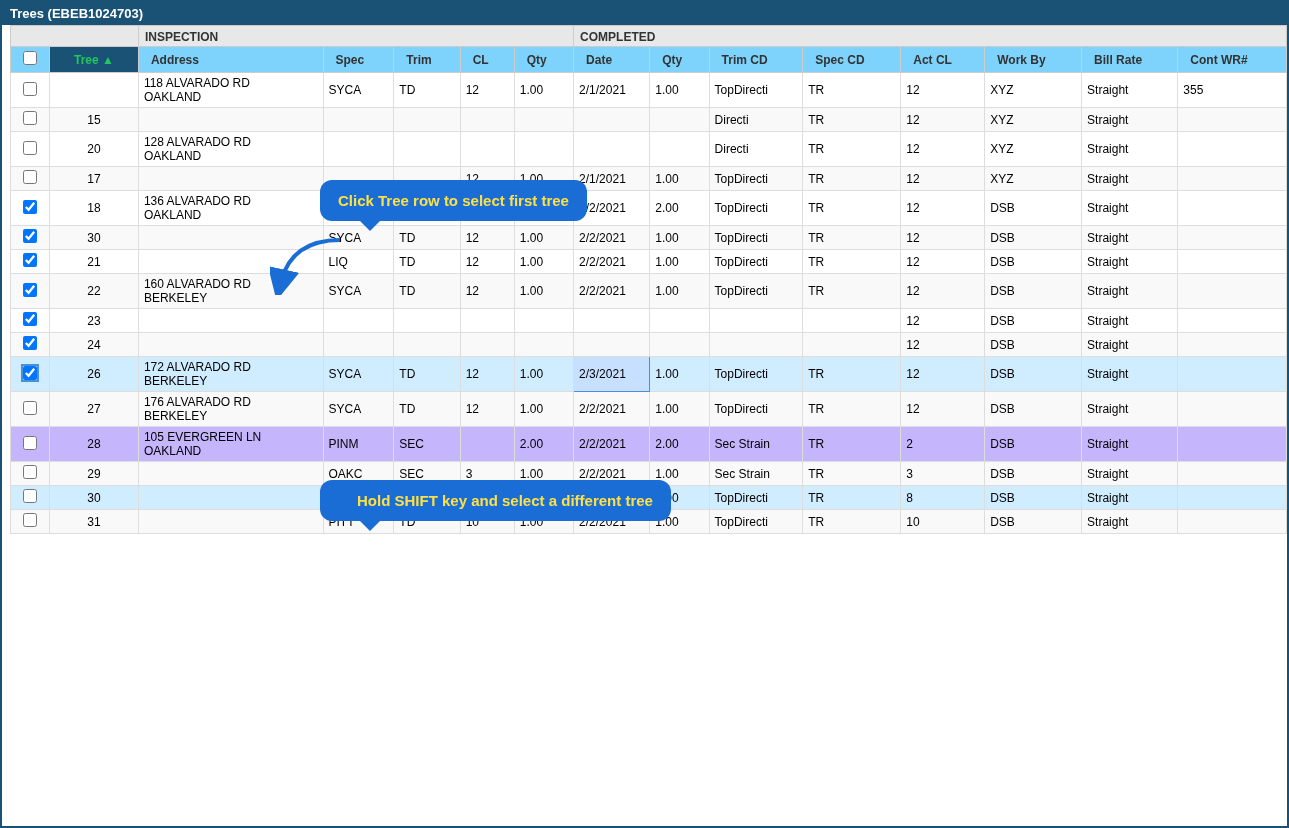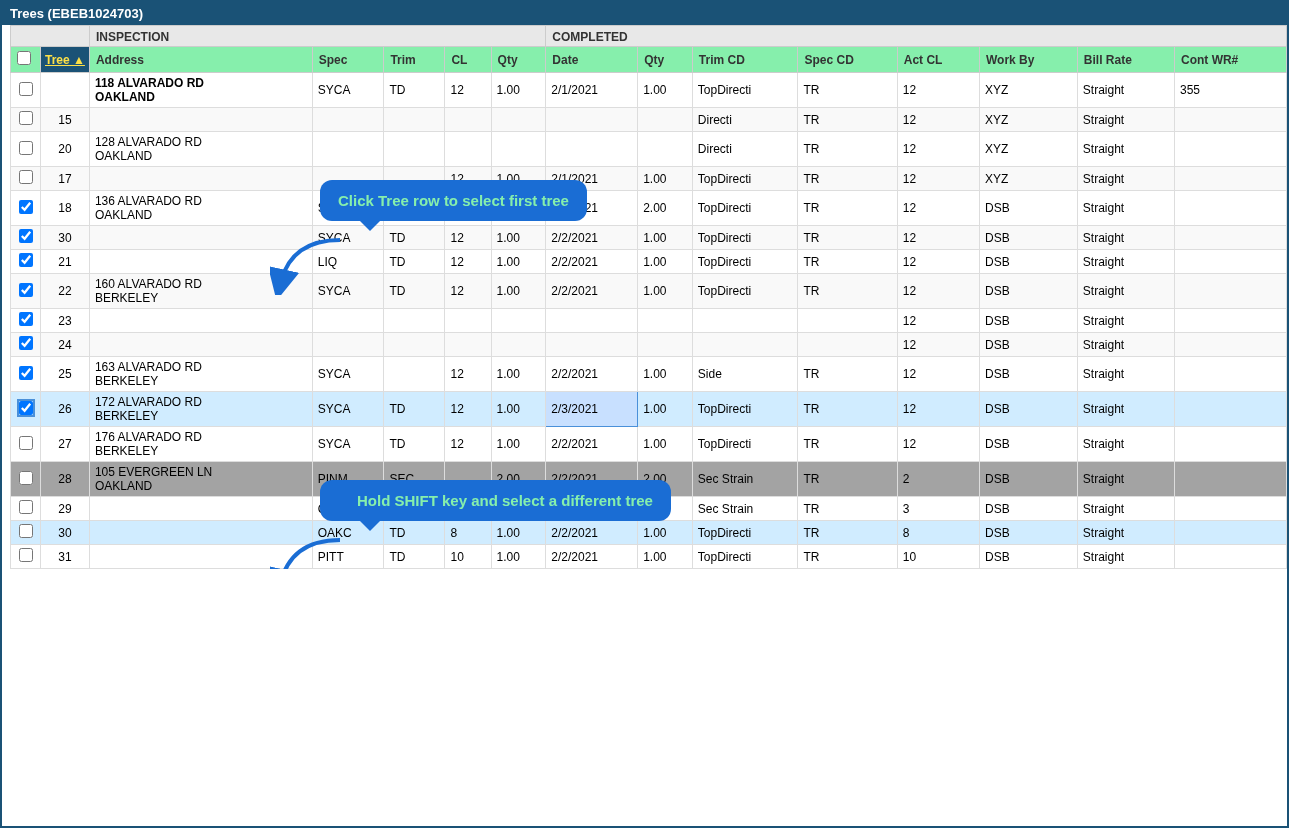--- a/index.html
+++ b/index.html
@@ -37,23 +37,23 @@
       background: #e8e8e8;
       border: 1px solid #ccc;
       padding: 4px 6px;
       font-weight: bold;
       color: #333;
       text-align: left;
       vertical-align: bottom;
     }
 
     thead tr.col-headers th {
-      background: #86efac;
+      background: #7dd3fc;
       border: 1px solid #ccc;
-      padding: 4px 6px;
+      padding: 4px 12px;
       font-weight: bold;
       color: #333;
       text-align: left;
       white-space: nowrap;
     }
 
     thead .tree-header {
       background: #1a5276;
       color: #fff;
       cursor: pointer;
@@ -94,21 +94,21 @@
     .tree-num-cell {
       text-align: center;
       width: 40px;
       font-weight: normal;
     }
 
     
     .tooltip-box {
       position: absolute;
       background: #1a6dd4;
-      color: #86efac;
+      color: #fde047;
       font-size: 15px;
       font-weight: bold;
       padding: 12px 18px;
       border-radius: 12px;
       white-space: nowrap;
       pointer-events: none;
       z-index: 10;
     }
 
     .tooltip-box::after {
@@ -184,41 +184,41 @@
       <thead>
         <tr>
           <th colspan="2" style="background:#e8e8e8; border:1px solid #ccc;"></th>
           <th colspan="5" class="inspection-group" style="background:#e8e8e8; border:1px solid #ccc; font-weight:bold;">INSPECTION</th>
           <th colspan="8" class="completed-group" style="background:#e8e8e8; border:1px solid #ccc; font-weight:bold;">COMPLETED</th>
         </tr>
         <tr class="col-headers">
           <th style="width:30px;">
             <input type="checkbox" style="">
           </th>
-          <th class="tree-header" style="background:#1a5276;color:#fde047;padding:4px 4px;text-decoration:underline;">Tree ▲</th>
+          <th class="tree-header" style="background:#1a5276;color:#22c55e;padding:4px 24px;">Tree ▲</th>
           <th>Address</th>
           <th>Spec</th>
           <th>Trim</th>
           <th>CL</th>
           <th>Qty</th>
           <th>Date</th>
           <th>Qty</th>
           <th>Trim CD</th>
           <th>Spec CD</th>
           <th>Act CL</th>
           <th>Work By</th>
           <th>Bill Rate</th>
           <th>Cont WR#</th>
         </tr>
       </thead>
       <tbody id="table-body">
       <tr>
             <td class="checkbox-cell"><input type="checkbox" style=""></td>
             <td class="tree-num-cell"></td>
-            <td class="address-cell" style="min-width: 140px; white-space: pre-line; font-weight: bold;">118 ALVARADO RD
+            <td class="address-cell" style="min-width: 140px; white-space: pre-line;">118 ALVARADO RD
 OAKLAND</td>
             <td>SYCA</td>
             <td>TD</td>
             <td>12</td>
             <td>1.00</td>
             <td>2/1/2021</td>
             <td>1.00</td>
             <td>TopDirecti</td>
             <td>TR</td>
             <td>12</td>
@@ -370,38 +370,20 @@
             <td class="tree-num-cell">24</td>
             <td class="address-cell" style="min-width: 140px; white-space: pre-line;"></td>
             <td></td>
             <td></td>
             <td></td>
             <td></td>
             <td></td>
             <td></td>
             <td></td>
             <td></td>
-            <td>12</td>
-            <td>DSB</td>
-            <td>Straight</td>
-            <td></td>
-          </tr>
-          <tr>
-            <td class="checkbox-cell"><input type="checkbox" checked="" style=""></td>
-            <td class="tree-num-cell">25</td>
-            <td class="address-cell" style="min-width: 140px; white-space: pre-line;">163 ALVARADO RD
-BERKELEY</td>
-            <td>SYCA</td>
-            <td></td>
-            <td>12</td>
-            <td>1.00</td>
-            <td>2/2/2021</td>
-            <td>1.00</td>
-            <td>Side</td>
-            <td>TR</td>
             <td>12</td>
             <td>DSB</td>
             <td>Straight</td>
             <td></td>
           </tr>
           <tr style="background: rgb(208, 236, 255);">
             <td class="checkbox-cell"><input type="checkbox" checked="" style="outline: rgb(74, 144, 217) solid 2px;"></td>
             <td class="tree-num-cell">26</td>
             <td class="address-cell" style="min-width: 140px; white-space: pre-line;">172 ALVARADO RD
 BERKELEY</td>
@@ -429,21 +411,21 @@
             <td>1.00</td>
             <td>2/2/2021</td>
             <td>1.00</td>
             <td>TopDirecti</td>
             <td>TR</td>
             <td>12</td>
             <td>DSB</td>
             <td>Straight</td>
             <td></td>
           </tr>
-          <tr style="background: #a3a3a3;">
+          <tr style="background: #c4b5fd;">
             <td class="checkbox-cell"><input type="checkbox" style=""></td>
             <td class="tree-num-cell">28</td>
             <td class="address-cell" style="min-width: 140px; white-space: pre-line;">105 EVERGREEN LN
 OAKLAND</td>
             <td>PINM</td>
             <td>SEC</td>
             <td></td>
             <td>2.00</td>
             <td>2/2/2021</td>
             <td>2.00</td>

